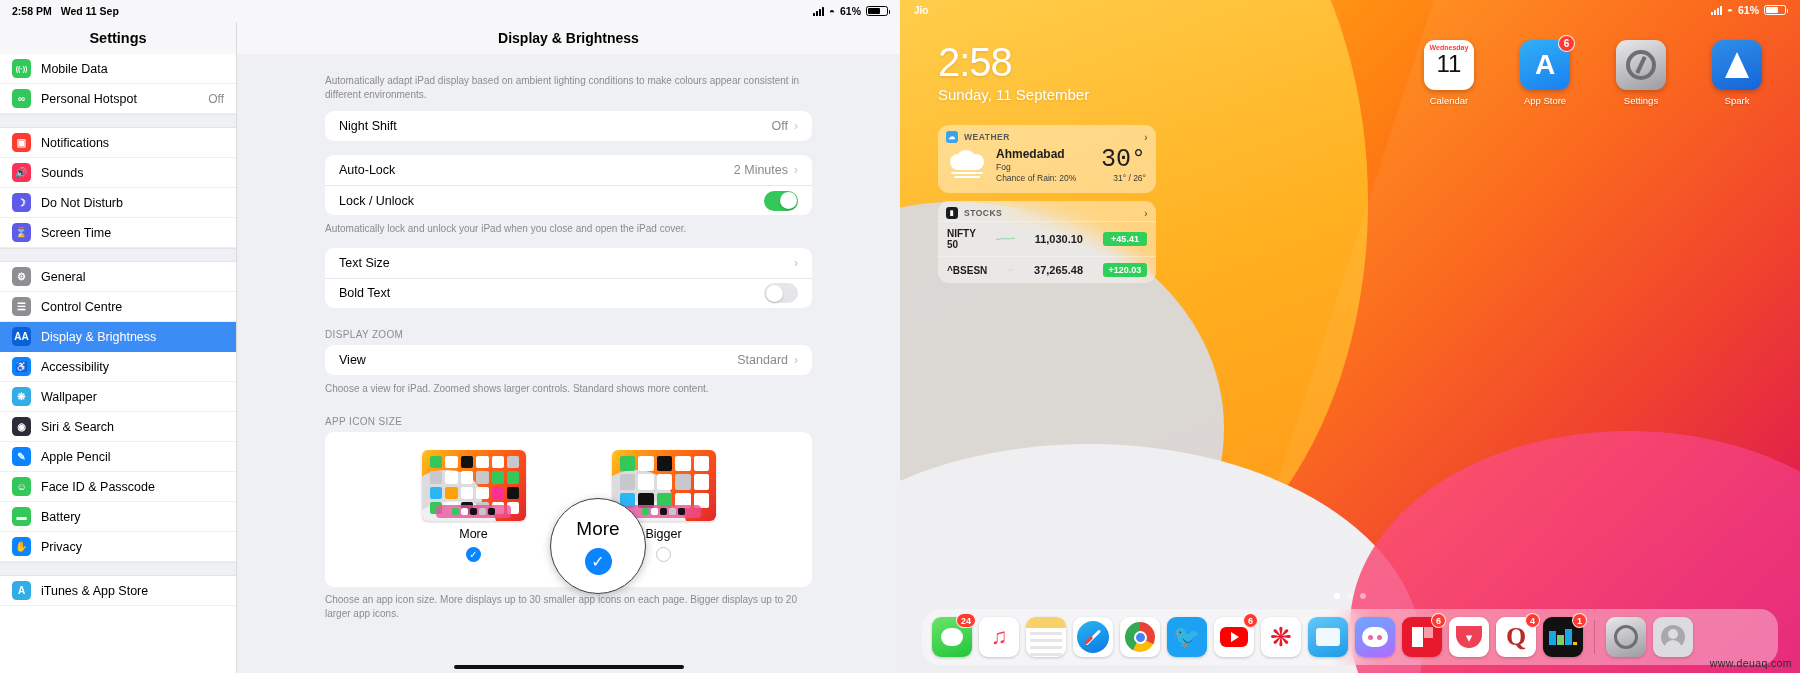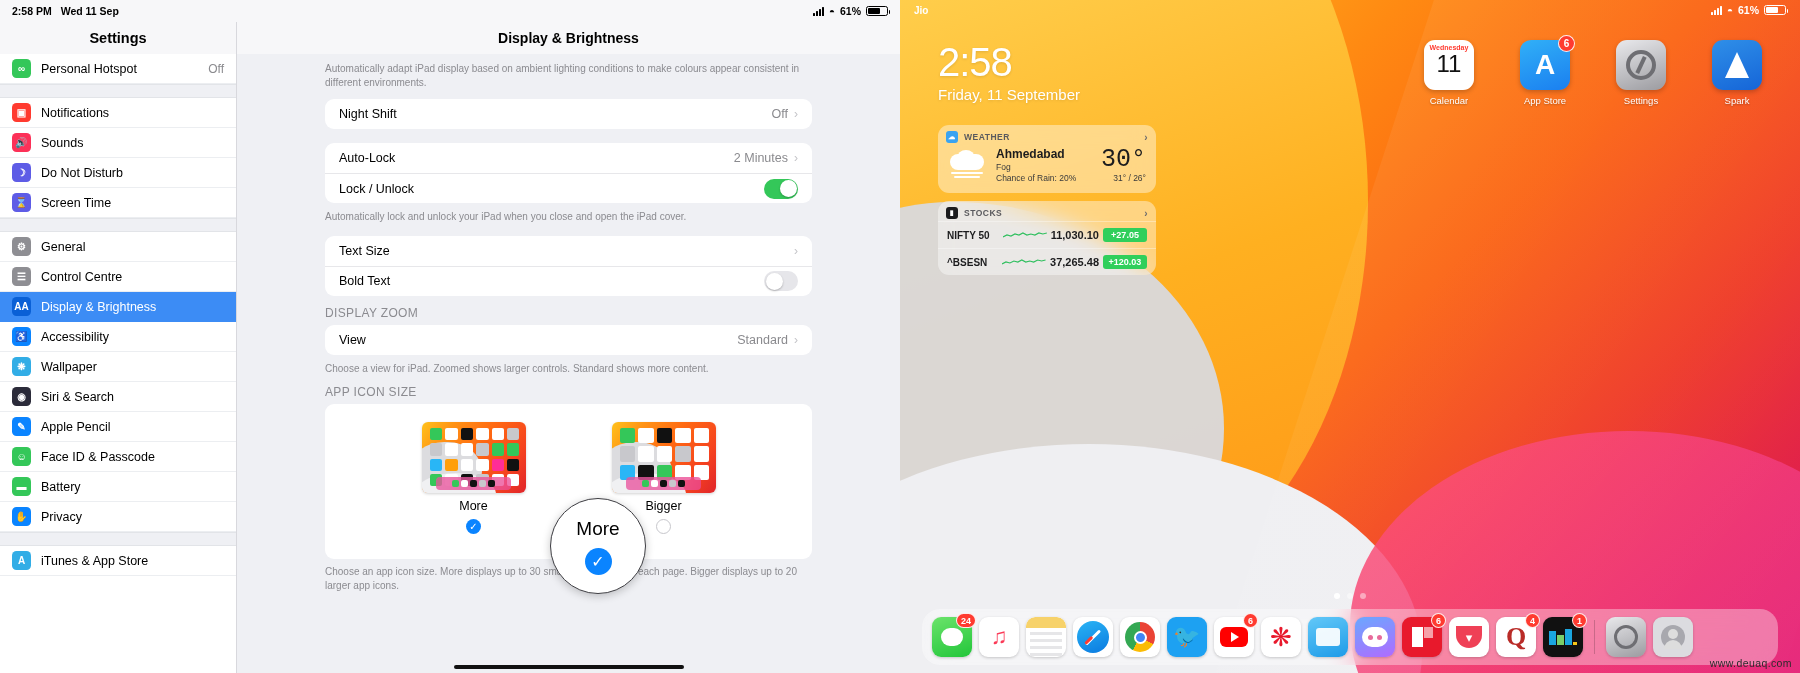--- a/index.html
+++ b/index.html
@@ -47,21 +47,21 @@
   .detail { flex:1; background:#eff0f4; display:flex; flex-direction:column; overflow:hidden; position:relative;}
   .dt-header { height:32px; background:#f7f7f9; display:flex; align-items:center; justify-content:center;
     font-size:14px; font-weight:700; color:#000; flex:0 0 32px;}
   .dt-body { flex:1; overflow:hidden; padding:0 0 0 0; }
   .grp { background:#fff; border-radius:9px; margin:0 88px; overflow:hidden; }
   .grp-row { display:flex; align-items:center; height:30px; padding:0 14px; font-size:12.5px; color:#000;}
   .grp-row + .grp-row { border-top:1px solid #e7e7ea; }
   .grp-right { margin-left:auto; display:flex; align-items:center; gap:6px; color:#8a8a8e; font-size:12.5px;}
   .chev { color:#c4c4c8; font-size:12px; }
   .footnote { margin:7px 88px 0; font-size:10px; color:#8b8b90; line-height:1.35; }
-  .hdr-label { margin:10px 88px 5px; font-size:12px; color:#8b8b90; letter-spacing:.35px; }
+  .hdr-label { margin:21px 88px 5px; font-size:10px; color:#8b8b90; letter-spacing:.35px; }
   .spacer { height:14px; }
 
   .toggle { width:34px; height:20px; border-radius:10px; background:#34c759; position:relative; flex:0 0 34px;}
   .toggle.off { background:#e6e6ea; }
   .toggle i { position:absolute; top:1.5px; left:15.5px; width:17px; height:17px; border-radius:50%;
     background:#fff; box-shadow:0 1px 2px rgba(0,0,0,.25); display:block;}
   .toggle.off i { left:1.5px; }
 
   
   .picker { background:#fff; border-radius:9px; margin:4px 88px 0; height:155px; display:flex;
@@ -125,21 +125,21 @@
   .cloud-ic{width:40px;height:30px;position:relative;flex:0 0 40px;}
   .cloud-ic .c1{position:absolute;left:2px;top:4px;width:34px;height:16px;background:#fff;border-radius:10px;}
   .cloud-ic .c2{position:absolute;left:9px;top:0px;width:18px;height:16px;background:#fff;border-radius:50%;}
   .cloud-ic .l{position:absolute;height:2.2px;background:#fff;border-radius:2px;}
   .cloud-ic .l1{left:3px;top:22px;width:32px;} .cloud-ic .l2{left:6px;top:26px;width:26px;}
   .w-city{font-size:12px;font-weight:700;color:#1c1c1e;}
   .w-cond{font-size:8.5px;color:#3a3a3c;margin-top:1px;}
   .w-temp{margin-left:auto;text-align:right;}
   .w-temp .t{font-size:25px;font-weight:300;color:#1c1c1e;line-height:1;font-family:Liberation Mono, monospace;}
   .w-temp .hl{font-size:8.5px;color:#3a3a3c;margin-top:1px;}
-  .stock-row{display:flex;align-items:center;padding:6px 9px;gap:4px;border-top:1px solid rgba(255,255,255,.35);}
+  .stock-row{display:flex;align-items:center;padding:6px 9px;gap:20px;border-top:1px solid rgba(255,255,255,.35);}
   .st-sym{font-size:10px;font-weight:700;color:#1c1c1e;width:52px;}
   .spark{width:44px;height:12px;}
   .st-price{margin-left:auto;font-size:11px;font-weight:700;color:#1c1c1e;}
   .st-chg{background:#30cf5b;color:#fff;font-size:9px;font-weight:700;border-radius:3px;padding:2px 5px;min-width:44px;text-align:center;}
 
   .appgrid{position:absolute;right:26px;top:40px;display:flex;gap:22px;z-index:4;}
   .app{width:74px;display:flex;flex-direction:column;align-items:center;gap:5px;position:relative;}
   .app .ic{width:50px;height:50px;border-radius:11px;position:relative;overflow:visible;
     box-shadow:0 2px 5px rgba(0,0,0,.22);display:flex;align-items:center;justify-content:center;}
   .app .nm{font-size:9.5px;color:#fff;text-shadow:0 1px 2px rgba(0,0,0,.3);}
@@ -188,20 +188,24 @@
           </span>
       </div>
     </div>
 
     <div class="split">
 
       <div class="sidebar">
         <div class="sb-title">Settings</div>
         <div class="sb-list" id="sidebar-list">
             <div class="sb-row">
+              <span class="sb-ic" style="background: rgb(52, 199, 89); font-size: 7px;">((·))</span>
+              <span>Mobile Data</span>
+            </div>
+            <div class="sb-row">
               <span class="sb-ic" style="background: rgb(52, 199, 89);">∞</span>
               <span>Personal Hotspot</span>
               <span class="sb-val">Off</span>
             </div>
             <div class="sb-gap"></div>
             <div class="sb-row">
               <span class="sb-ic" style="background: rgb(255, 59, 48);">▣</span>
               <span>Notifications</span>
             </div>
             <div class="sb-row">
@@ -262,21 +266,21 @@
               <span class="sb-ic" style="background: rgb(50, 173, 230);">A</span>
               <span>iTunes &amp; App Store</span>
             </div>
           </div>
       </div>
 
       <div class="detail">
         <div class="dt-header">Display &amp; Brightness</div>
         <div class="dt-body">
 
-          <div class="footnote" style="margin-top:8px">Automatically adapt iPad display based on ambient lighting conditions to make colours appear consistent in different environments.</div>
+          <div class="footnote" style="margin-top:20px">Automatically adapt iPad display based on ambient lighting conditions to make colours appear consistent in different environments.</div>
 
           <div class="grp" style="margin-top:10px">
             <div class="grp-row">
               <span>Night Shift</span>
               <span class="grp-right">
                 <span>Off</span>
                 <span class="chev">›</span>
               </span>
             </div>
           </div>
@@ -444,21 +448,21 @@
         <span class="wifi-ic">◓</span>
         <span>61%</span>
         <span class="batt">
             <i></i>
           </span>
       </span>
     </div>
 
     <div class="clockbox">
       <div class="big">2:58</div>
-      <div class="sub">Friday, 11 September</div>
+      <div class="sub">Sunday, 11 September</div>
     </div>
 
     <div class="widgets">
       <div class="widget">
         <div class="w-head">
           <span class="w-ic" style="background:#3aa3f0">☁</span>
           <span>WEATHER</span>
           <span class="w-chev">›</span>
         </div>
         <div class="w-body">
@@ -486,21 +490,21 @@
           <span>STOCKS</span>
           <span class="w-chev">›</span>
         </div>
         <div id="stock-rows">
             <div class="stock-row">
               <span class="st-sym">NIFTY 50</span>
               <svg class="spark" viewBox="0 0 44 12">
                 <polyline fill="none" stroke="#2fbf5e" stroke-width="1.2" points="0,8 4,6 8,7 12,5 16,6 20,4 24,6 28,5 32,6 36,4 40,5 44,4"></polyline>
               </svg>
               <span class="st-price">11,030.10</span>
-              <span class="st-chg">+27.05</span>
+              <span class="st-chg">+45.41</span>
             </div>
             <div class="stock-row">
               <span class="st-sym">^BSESN</span>
               <svg class="spark" viewBox="0 0 44 12">
                 <polyline fill="none" stroke="#2fbf5e" stroke-width="1.2" points="0,8 4,6 8,7 12,5 16,6 20,4 24,6 28,5 32,6 36,4 40,5 44,4"></polyline>
               </svg>
               <span class="st-price">37,265.48</span>
               <span class="st-chg">+120.03</span>
             </div>
           </div>

